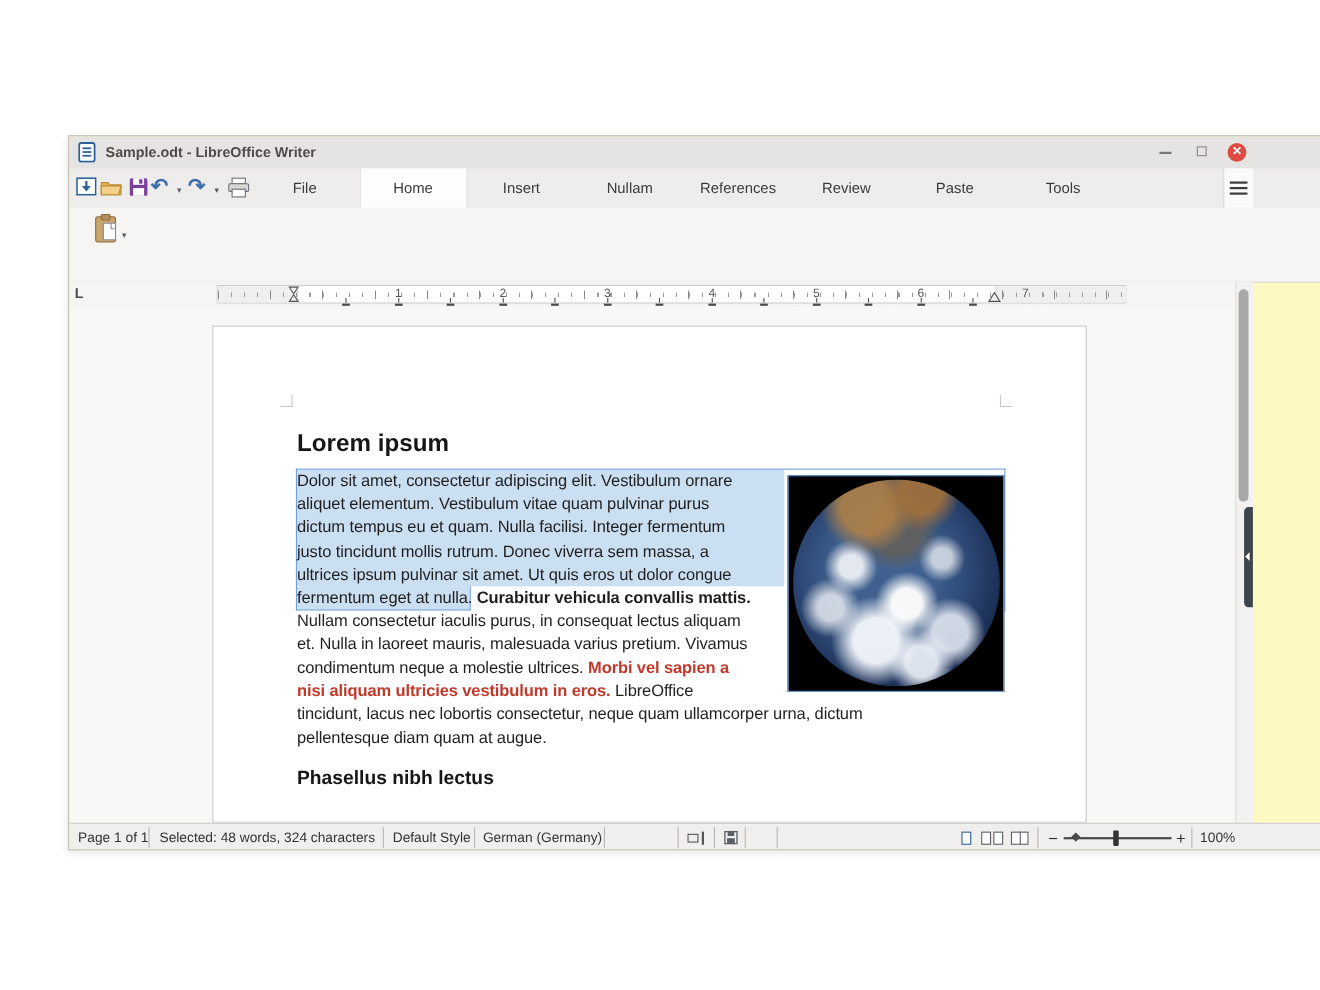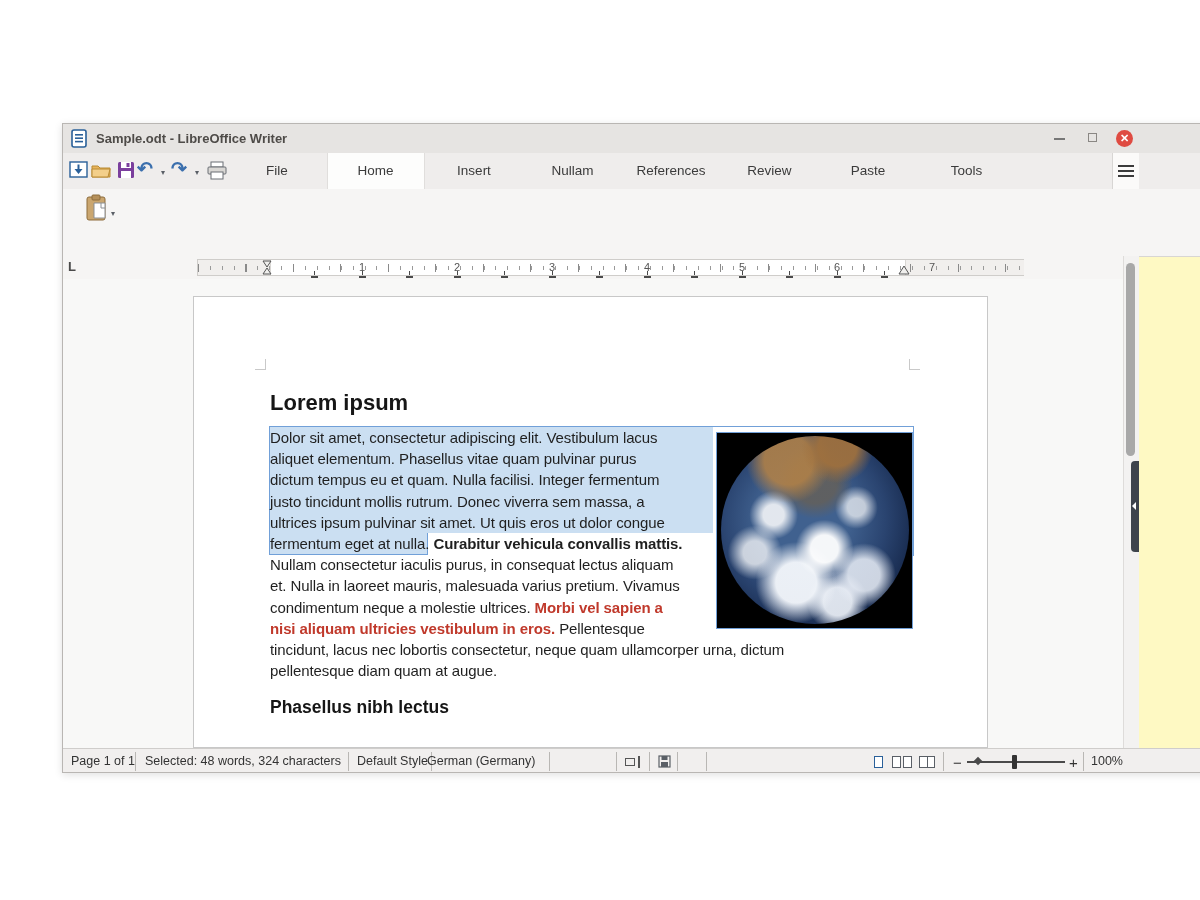--- a/index.html
+++ b/index.html
@@ -437,30 +437,30 @@
       <div class="a selfill" style="left:76px;top:130px;width:443px;height:106px;"></div>
       <div class="a selfill" style="left:76px;top:236px;width:157px;height:21px;"></div>
 
       <div class="a selb" style="left:75px;top:129px;width:645px;height:1px;background:#71a0d8;"></div>
       <div class="a selb" style="left:75px;top:129px;width:1px;height:129px;background:#71a0d8;"></div>
       <div class="a selb" style="left:75px;top:257px;width:159px;height:1px;background:#71a0d8;"></div>
       <div class="a selb" style="left:233px;top:236px;width:1px;height:22px;background:#71a0d8;"></div>
       <div class="a selb" style="left:719px;top:129px;width:1px;height:130px;background:#71a0d8;"></div>
 
       <div id="doc-lines">
-          <div class="docline" style="top: 132px;"><span class="seg-s">Dolor sit amet, consectetur adipiscing elit. Vestibulum lacus</span></div>
-          <div class="docline" style="top: 153px;"><span class="seg-s">aliquet elementum. Phasellus vitae quam pulvinar purus</span></div>
+          <div class="docline" style="top: 132px;"><span class="seg-s">Dolor sit amet, consectetur adipiscing elit. Vestibulum ornare</span></div>
+          <div class="docline" style="top: 153px;"><span class="seg-s">aliquet elementum. Vestibulum vitae quam pulvinar purus</span></div>
           <div class="docline" style="top: 174px;"><span class="seg-s">dictum tempus eu et quam. Nulla facilisi. Integer fermentum</span></div>
           <div class="docline" style="top: 196px;"><span class="seg-s">justo tincidunt mollis rutrum. Donec viverra sem massa, a</span></div>
           <div class="docline" style="top: 217px;"><span class="seg-s">ultrices ipsum pulvinar sit amet. Ut quis eros ut dolor congue</span></div>
           <div class="docline" style="top: 238px;"><span class="seg-s">fermentum eget at nulla.</span><span class="seg-n"> </span><span class="seg-b">Curabitur vehicula convallis mattis.</span></div>
           <div class="docline" style="top: 259px;"><span class="seg-n">Nullam consectetur iaculis purus, in consequat lectus aliquam</span></div>
           <div class="docline" style="top: 280px;"><span class="seg-n">et. Nulla in laoreet mauris, malesuada varius pretium. Vivamus</span></div>
           <div class="docline" style="top: 302px;"><span class="seg-n">condimentum neque a molestie ultrices. </span><span class="seg-r">Morbi vel sapien a</span></div>
-          <div class="docline" style="top: 323px;"><span class="seg-r">nisi aliquam ultricies vestibulum in eros.</span><span class="seg-n"> Pellentesque</span></div>
+          <div class="docline" style="top: 323px;"><span class="seg-r">nisi aliquam ultricies vestibulum in eros.</span><span class="seg-n"> LibreOffice</span></div>
           <div class="docline" style="top: 344px;"><span class="seg-n">tincidunt, lacus nec lobortis consectetur, neque quam ullamcorper urna, dictum</span></div>
           <div class="docline" style="top: 365px;"><span class="seg-n">pellentesque diam quam at augue.</span></div>
         </div>
 
       <div class="a" id="earth">
           <div class="a" id="globe"></div>
         </div>
       <div class="a" id="h2">Phasellus nibh lectus</div>
     </div>
   </div>
@@ -471,21 +471,21 @@
       <span class="a arr"></span>
     </div>
 
   <div class="a" id="statusbar">
     <span class="a st" style="left:8px;">Page 1 of 1</span>
     <span class="a stsep" style="left:72px;"></span>
     <span class="a st" style="left:82px;">Selected: 48 words, 324 characters</span>
     <span class="a stsep" style="left:285px;"></span>
     <span class="a st" style="left:294px;">Default Style</span>
     <span class="a stsep" style="left:368px;"></span>
-    <span class="a st" style="left:364px;">German (Germany)</span>
+    <span class="a st" style="left:376px;">German (Germany)</span>
     <span class="a stsep" style="left:486px;"></span>
     <span class="a stsep" style="left:553px;"></span>
     <span class="a" style="left:562px;top:9px;width:10px;height:8px;border:1px solid #555;box-sizing:border-box;"></span>
     <span class="a" style="left:575px;top:7px;width:2px;height:12px;background:#555;"></span>
     <span class="a stsep" style="left:586px;"></span>
     <span class="a" style="left:595px;top:6px;">
       <svg width="13" height="13">
           <rect x="1" y="1" width="11" height="11" fill="none" stroke="#5a5f66" stroke-width="1.2"></rect>
           <rect x="3.5" y="1" width="6" height="4" fill="#5a5f66"></rect>
           <rect x="3" y="7" width="7" height="5" fill="#5a5f66"></rect>

